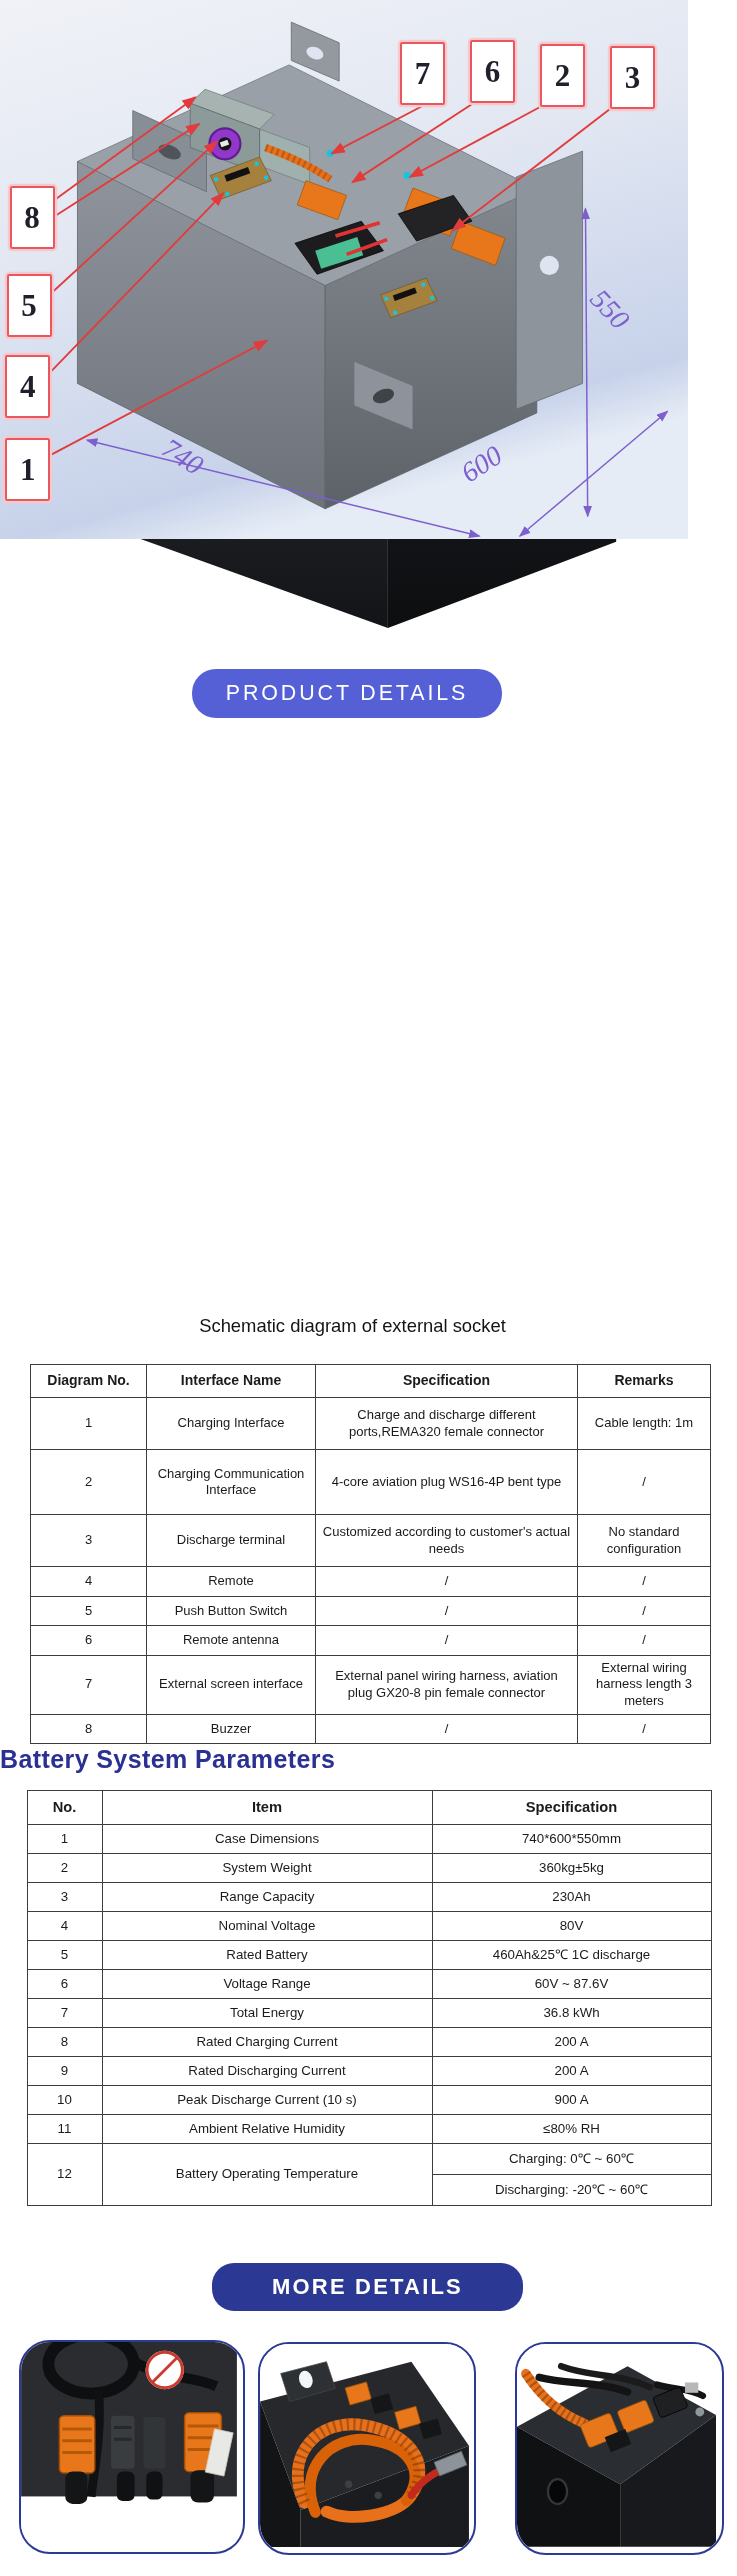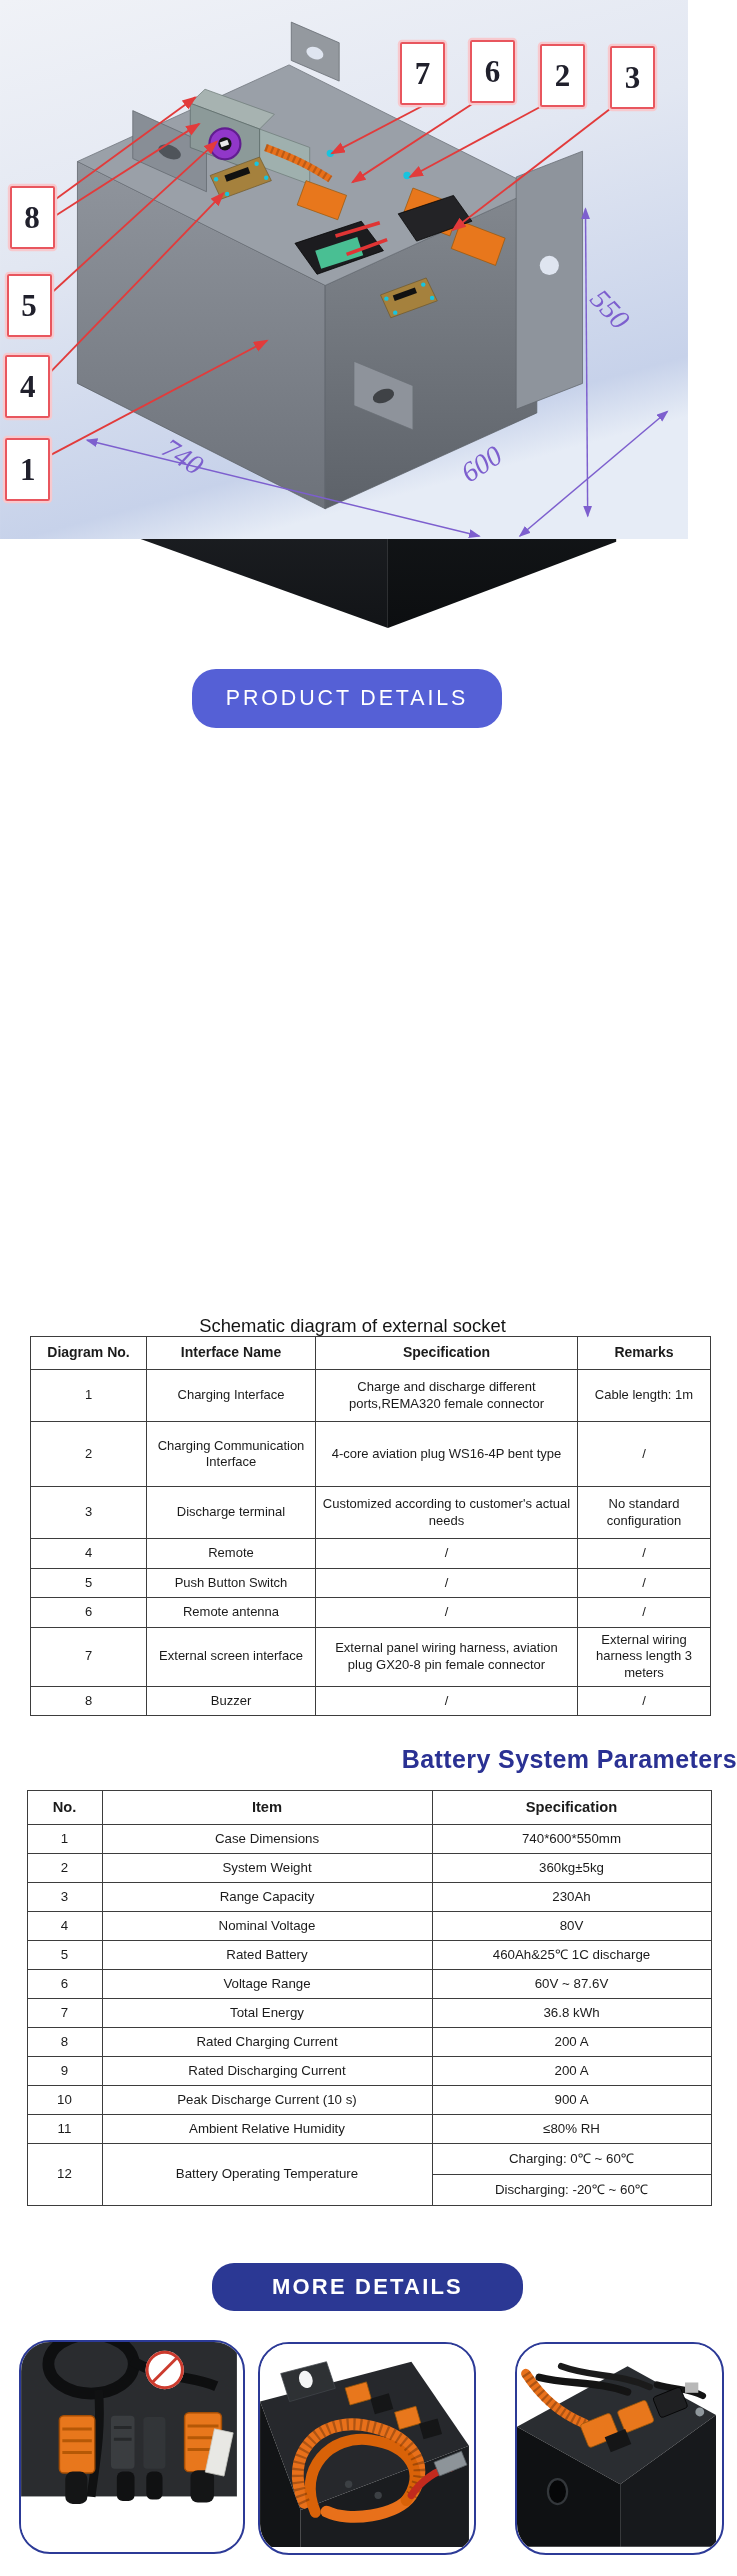--- a/index.html
+++ b/index.html
@@ -2,43 +2,43 @@
 <html style="font-size:11.8px"><head>
 <meta charset="utf-8">
 <style>
   html,body{margin:0;padding:0;background:#fff;}
   #canvas{position:relative;width:737px;height:2576px;background:#fff;overflow:hidden;
           font-family:"Liberation Sans",sans-serif;}
   .abs{position:absolute;}
   
   .badge{position:absolute;display:flex;align-items:center;justify-content:center;
          color:#fff;cursor:pointer;}
-  #badge-product{left:192px;top:669px;width:310px;height:59px;border-radius:24px;
+  #badge-product{left:192px;top:669px;width:310px;height:49px;border-radius:24px;
          background:#5560D6;font-size:21.4px;letter-spacing:2.9px;font-weight:400;}
   #badge-more{left:212px;top:2263px;width:311px;height:48px;border-radius:22px;
          background:#2B3894;font-size:22px;letter-spacing:2.2px;font-weight:600;}
   
   #hero{left:55px;top:63px;width:626px;height:582px;}
   
   #schematic{left:32px;top:752px;width:688px;height:539px;}
   #schematic svg{position:absolute;left:0;top:0;}
   .callout{position:absolute;width:41px;height:59px;background:#fff;
            border:2.2px solid #E8565E;box-shadow:0 0 0 2.2px #F7C9CE;border-radius:2.2px;
            display:flex;align-items:center;justify-content:center;
            font-family:"Liberation Serif",serif;font-weight:bold;font-size:31px;color:#20202c;}
   
   #caption{left:0;top:1315px;width:705px;text-align:center;font-size:18.4px;color:#141414;}
-  #param-title{left:0;top:1745px;width:737px;text-align:right;font-size:25px;
+  #param-title{left:0;top:1745px;width:737px;text-align:left;font-size:25px;
                font-weight:bold;color:#2A3193;letter-spacing:0.4px;}
   
   table{position:absolute;border-collapse:collapse;table-layout:fixed;background:#fff;}
   th,td{border:1.1px solid #3d3d3d;text-align:center;vertical-align:middle;
         padding:1.5px 5.9px;color:#1b1b1b;line-height:1.25;}
   table{border:1.8px solid #2b2b2b;}
-  #table1{left:30px;top:1336px;width:680px;}
+  #table1{left:30px;top:1364px;width:680px;}
   #table1 th{font-size:14px;}
   #table1 td{font-size:13px;}
   #table2{left:26.5px;top:1790px;width:685px;}
   #table2 th{font-size:14.7px;}
   #table2 td{font-size:13.3px;}
   th{font-weight:bold;}
   
   .photo{position:absolute;border:2.9px solid #2C3A97;border-radius:31px;overflow:hidden;background:#fff;}
   #photo1{left:19px;top:2340px;width:222px;height:210px;}
   #photo2{left:258px;top:2342px;width:214px;height:209px;}

